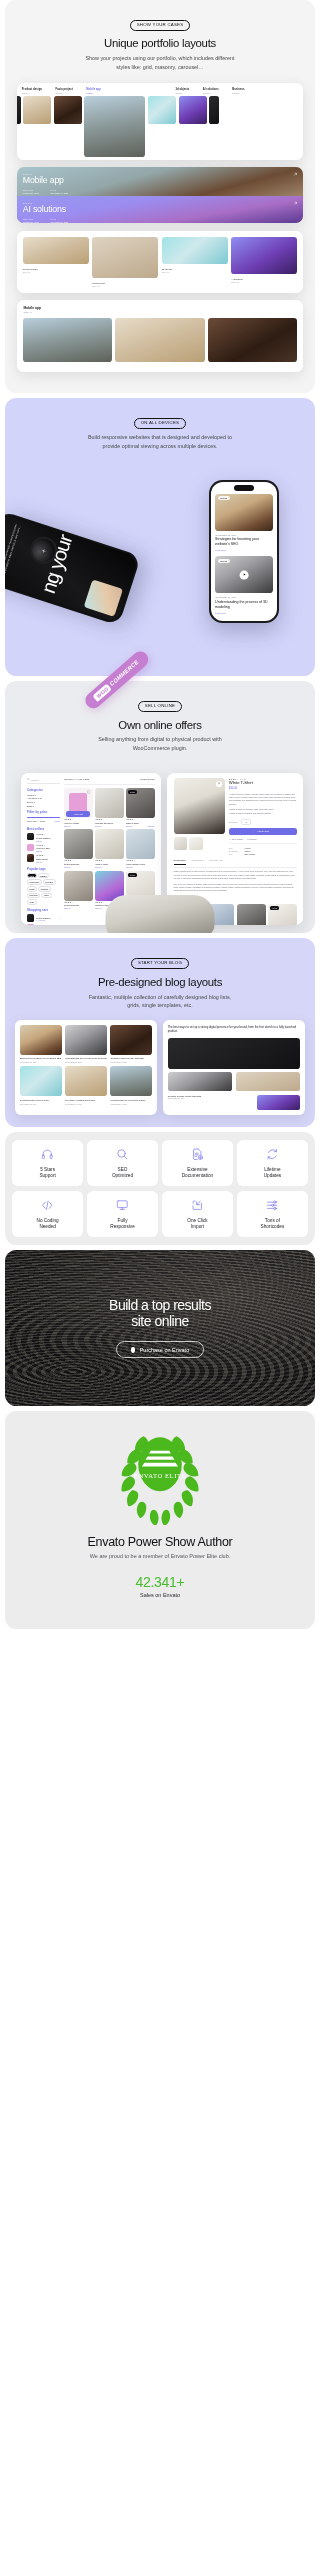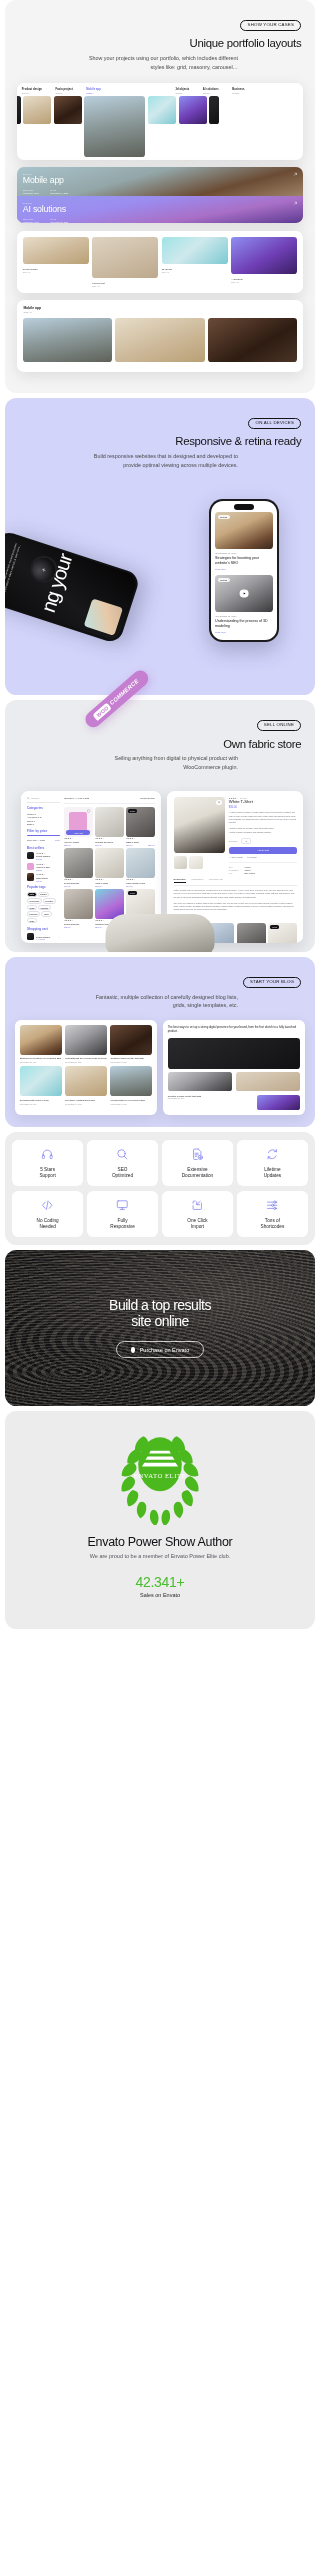--- a/index.html
+++ b/index.html
@@ -29,21 +29,21 @@
     display: inline-block;
     border: 0.5px solid #141414;
     border-radius: 520px;
     padding: 2.1px 6.2px 2.6px;
     font-size: 4.4px;
     letter-spacing: 0.2px;
     color: #141414;
     line-height: 1;
     white-space: nowrap;
   }
-  .sec-head { text-align: right; padding: 17.7px 13.5px 0; }
+  .sec-head { text-align: center; padding: 17.7px 13.5px 0; }
   .sec-title {
     font-size: 11.4px;
     font-weight: 500;
     color: #121212;
     letter-spacing: -0.3px;
     margin-top: 6.8px;
   }
   .sec-sub {
     font-size: 5.4px;
     line-height: 1.62;
@@ -503,21 +503,20 @@
             </div>
         </div>
       </div>
 
     </div>
   </section>
 
   <section class="section sec-lav">
     <div class="sec-head">
       <span class="pill">ON ALL DEVICES</span>
-      <div class="sec-title">Responsive &amp; retina ready</div>
       <div class="sec-sub">Build responsive websites that is designed and developed to provide optimal viewing across multiple devices.</div>
     </div>
 
     <div class="devices-stage">
 
       <div class="phone phone-tilt">
         <div class="phone-screen">
           <div class="tilt-content">
             <div class="headphone"></div>
             <div class="tilt-copy">Creating compelling video content for marketing purposes including promotional videos, tutorials, &amp; much more…</div>
@@ -556,21 +555,21 @@
     </div>
   </section>
 
   <section class="section sec-grey2" style="overflow:visible">
     <div class="woo-badge">
       <span class="woo-mark">WOO</span><span>COMMERCE</span>
     </div>
     <div style="border-radius:11.4px;overflow:hidden">
       <div class="sec-head">
         <span class="pill">SELL ONLINE</span>
-        <div class="sec-title">Own fabric store</div>
+        <div class="sec-title">Own online offers</div>
         <div class="sec-sub">Selling anything from digital to physical product with WooCommerce plugin.</div>
       </div>
 
       <div class="shop-stage">
 
         <div class="shop-panel shop-left">
           <div style="display:flex;gap:4.2px">
             <div style="width:33px">
               <div class="s-search">
                 <svg width="2.6" height="2.6" viewBox="0 0 10 10" fill="none" stroke="#9e9ea8" stroke-width="1.2">
@@ -854,20 +853,21 @@
         </div>
 
         <div class="shoe-overlay"></div>
       </div>
     </div>
   </section>
 
   <section class="section sec-lav2">
     <div class="sec-head">
       <span class="pill">START YOUR BLOG</span>
+      <div class="sec-title">Pre-designed blog layouts</div>
       <div class="sec-sub">Fantastic, multiple collection of carefully designed blog  lists, grids, single templates, etc.</div>
     </div>
 
     <div class="blog-stage">
       <div style="display:flex;gap:5.2px">
         <div class="blog-panel" style="flex:1">
           <div class="bg-grid">
             <div class="bg-cell">
               <div class="img">
                   <span class="ph ph-couple"></span>

